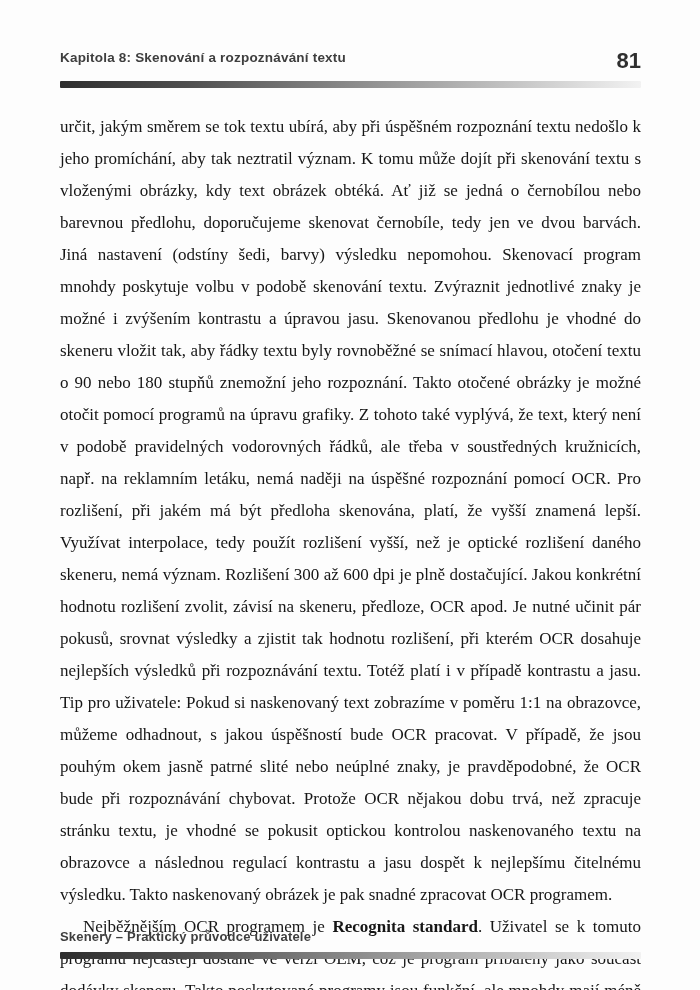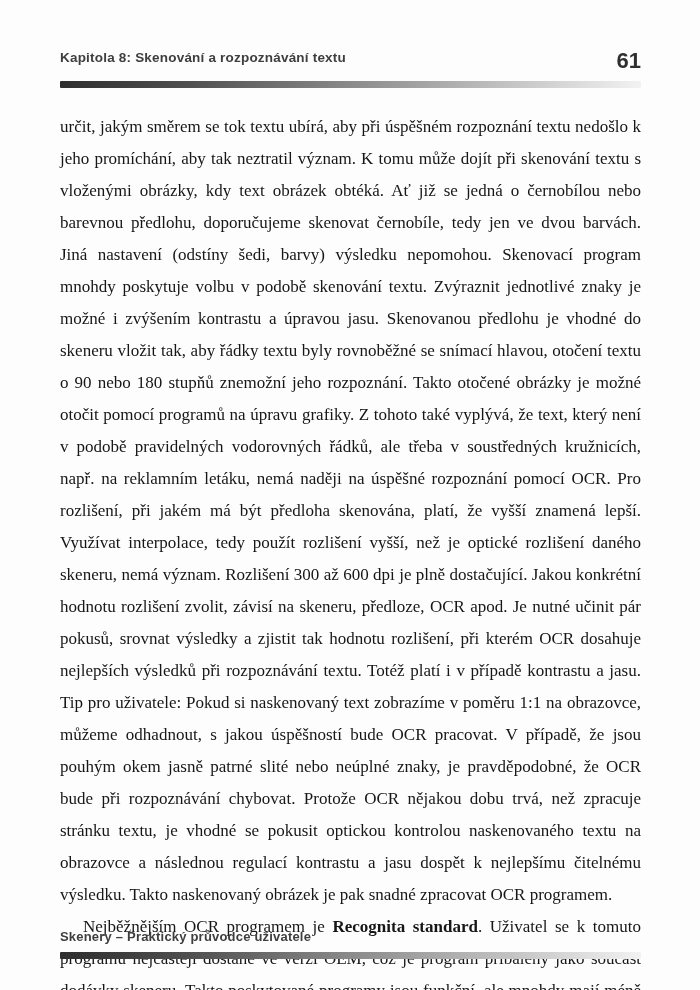--- a/index.html
+++ b/index.html
@@ -88,21 +88,21 @@
   .footer-rule { margin-top: 8px; }
 </style>
 </head>
 <body>
 
 <div class="page">
 
   <header class="page-header">
     <div class="header-row">
       <span class="chapter-title">Kapitola 8: Skenování a rozpoznávání textu</span>
-      <span class="page-number">61</span>
+      <span class="page-number">81</span>
     </div>
     <div class="gradient-rule"></div>
   </header>
 
   <main class="page-body">
     <p class="body-paragraph">určit, jakým směrem se tok textu ubírá, aby při úspěšném rozpoznání textu nedošlo k jeho promíchání, aby tak neztratil význam. K tomu může dojít při skenování textu s vloženými obrázky, kdy text obrázek obtéká. Ať již se jedná o černobílou nebo barevnou předlohu, doporučujeme skenovat černobíle, tedy jen ve dvou barvách. Jiná nastavení (odstíny šedi, barvy) výsledku nepomohou. Skenovací program mnohdy poskytuje volbu v podobě skenování textu. Zvýraznit jednotlivé znaky je možné i zvýšením kontrastu a úpravou jasu. Skenovanou předlohu je vhodné do skeneru vložit tak, aby řádky textu byly rovnoběžné se snímací hlavou, otočení textu o 90 nebo 180 stupňů znemožní jeho rozpoznání. Takto otočené obrázky je možné otočit pomocí programů na úpravu grafiky. Z tohoto také vyplývá, že text, který není v podobě pravidelných vodorovných řádků, ale třeba v soustředných kružnicích, např. na reklamním letáku, nemá naději na úspěšné rozpoznání pomocí OCR. Pro rozlišení, při jakém má být předloha skenována, platí, že vyšší znamená lepší. Využívat interpolace, tedy použít rozlišení vyšší, než je optické rozlišení daného skeneru, nemá význam. Rozlišení 300 až 600 dpi je plně dostačující. Jakou konkrétní hodnotu rozlišení zvolit, závisí na skeneru, předloze, OCR apod. Je nutné učinit pár pokusů, srovnat výsledky a zjistit tak hodnotu rozlišení, při kterém OCR dosahuje nejlepších výsledků při rozpoznávání textu. Totéž platí i v případě kontrastu a jasu. Tip pro uživatele: Pokud si naskenovaný text zobrazíme v poměru 1:1 na obrazovce, můžeme odhadnout, s jakou úspěšností bude OCR pracovat. V případě, že jsou pouhým okem jasně patrné slité nebo neúplné znaky, je pravděpodobné, že OCR bude při rozpoznávání chybovat. Protože OCR nějakou dobu trvá, než zpracuje stránku textu, je vhodné se pokusit optickou kontrolou naskenovaného textu na obrazovce a následnou regulací kontrastu a jasu dospět k nejlepšímu čitelnému výsledku. Takto naskenovaný obrázek je pak snadné zpracovat OCR programem.</p>
     <p class="body-paragraph para-indent"><span>Nejběžnějším OCR programem je </span><strong>Recognita standard</strong><span>. Uživatel se k tomuto programu nejčastěji dostane ve verzi OEM, což je program přibalený jako součást dodávky skeneru. Takto poskytované programy jsou funkční, ale mnohdy mají méně služeb než plné verze. Za příplatek je často možné takovouto OEM verzi rozšířit na plnou. Častým nedostatkem OEM</span></p>
   </main>
 
   <footer class="page-footer">

